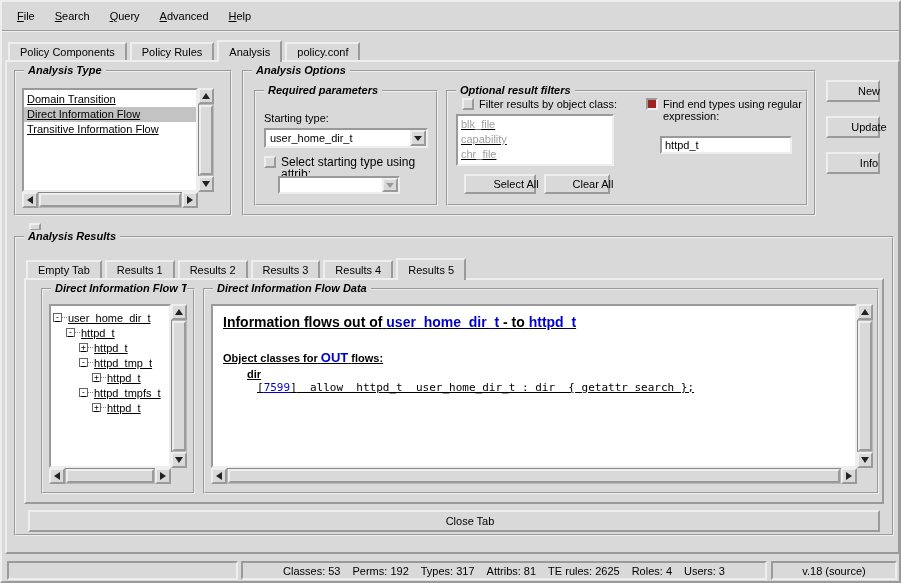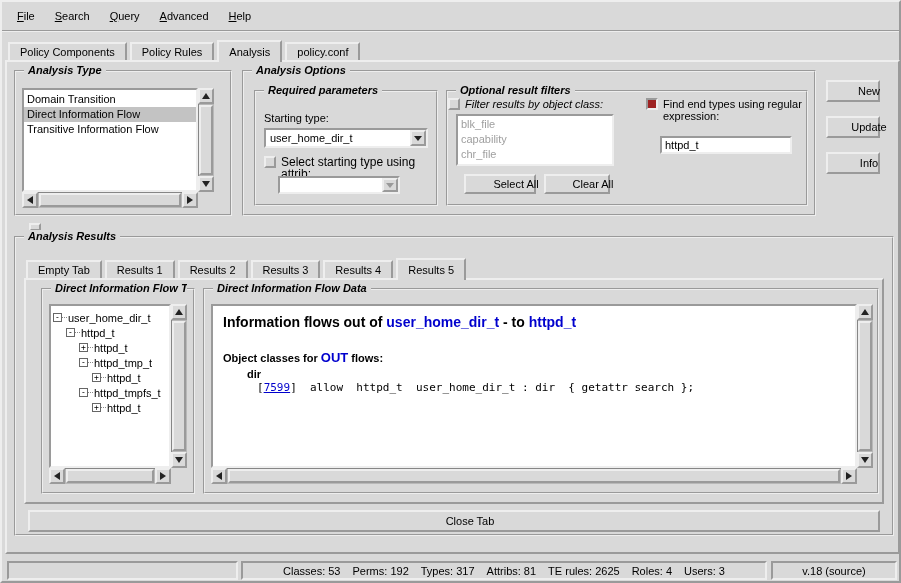--- a/index.html
+++ b/index.html
@@ -1,21 +1,21 @@
 <!DOCTYPE html>
 <html><head>
 <meta charset="utf-8">
 <style>
   * { margin:0; padding:0; box-sizing:border-box; cursor:default; }
   html,body { width:901px; height:583px; }
   body { background:#d9d9d9; font-family:"Liberation Sans",sans-serif; font-size:11px; color:#000; position:relative; overflow:hidden; }
   #window { position:absolute; inset:0; border:2px outset #eeeeee; background:#d9d9d9; }
   .abs { position:absolute; }
   .raised { border:2px outset #eeeeee; background:#d9d9d9; }
-  .white { border:2px inset #eeeeee; background:#ffffff; }
+  .white { border:2px inset #eeeeee; background:#ffffff;text-decoration:underline; }
   .groove { border:2px groove #eeeeee; }
   .lf-label { position:absolute; top:-8px; left:8px; background:#d9d9d9; padding:0 4px; font-weight:bold; font-style:italic; font-size:11px; white-space:nowrap; }
   .btn { border:2px outset #eeeeee; background:#d9d9d9; display:flex; align-items:center; justify-content:center; font-size:11px; white-space:nowrap;padding-left:32px; }
 
   .menu-bar { position:absolute; top:0; left:0; right:0; height:30px; display:flex; align-items:center; padding-left:6px; gap:2px; border-bottom:2px groove #eeeeee; background:#d9d9d9; z-index:10; }
   .menu-item { display:inline-block; padding:3px 9px; }
   .menu-item::first-letter { text-decoration:underline; }
 
   .tabs { display:flex; align-items:flex-end; position:absolute; z-index:6; }
   .tab { height:18px; padding:2px 10px 0; background:#d9d9d9; border:2px outset #eeeeee; border-bottom:none; margin-right:3px; white-space:nowrap; }
@@ -130,21 +130,21 @@
         <div class="abs combo" style="left:22px;top:84px;width:122px;height:18px;">
           <div class="cfield"></div>
           <div class="carrow">
               <i class="tri-down dis"></i>
             </div>
         </div>
       </div>
 
       <div class="abs groove" style="left:202px;top:18px;width:362px;height:116px;">
         <span class="lf-label">Optional result filters</span>
-        <div class="abs cbrow" style="left:0;top:6px;font-style:italic;">
+        <div class="abs cbrow" style="left:14px;top:6px;">
           <span class="cb"></span>
           <span>Filter results by object class:</span>
         </div>
         <div class="abs white" style="left:8px;top:22px;width:158px;height:52px;overflow:hidden;padding-top:1px;">
           <div class="lb-item disabled">blk_file</div>
           <div class="lb-item disabled">capability</div>
           <div class="lb-item disabled">chr_file</div>
         </div>
         <div class="abs btn" style="left:16px;top:82px;width:72px;height:20px;">Select All</div>
         <div class="abs btn" style="left:96px;top:82px;width:66px;height:20px;">Clear All</div>

